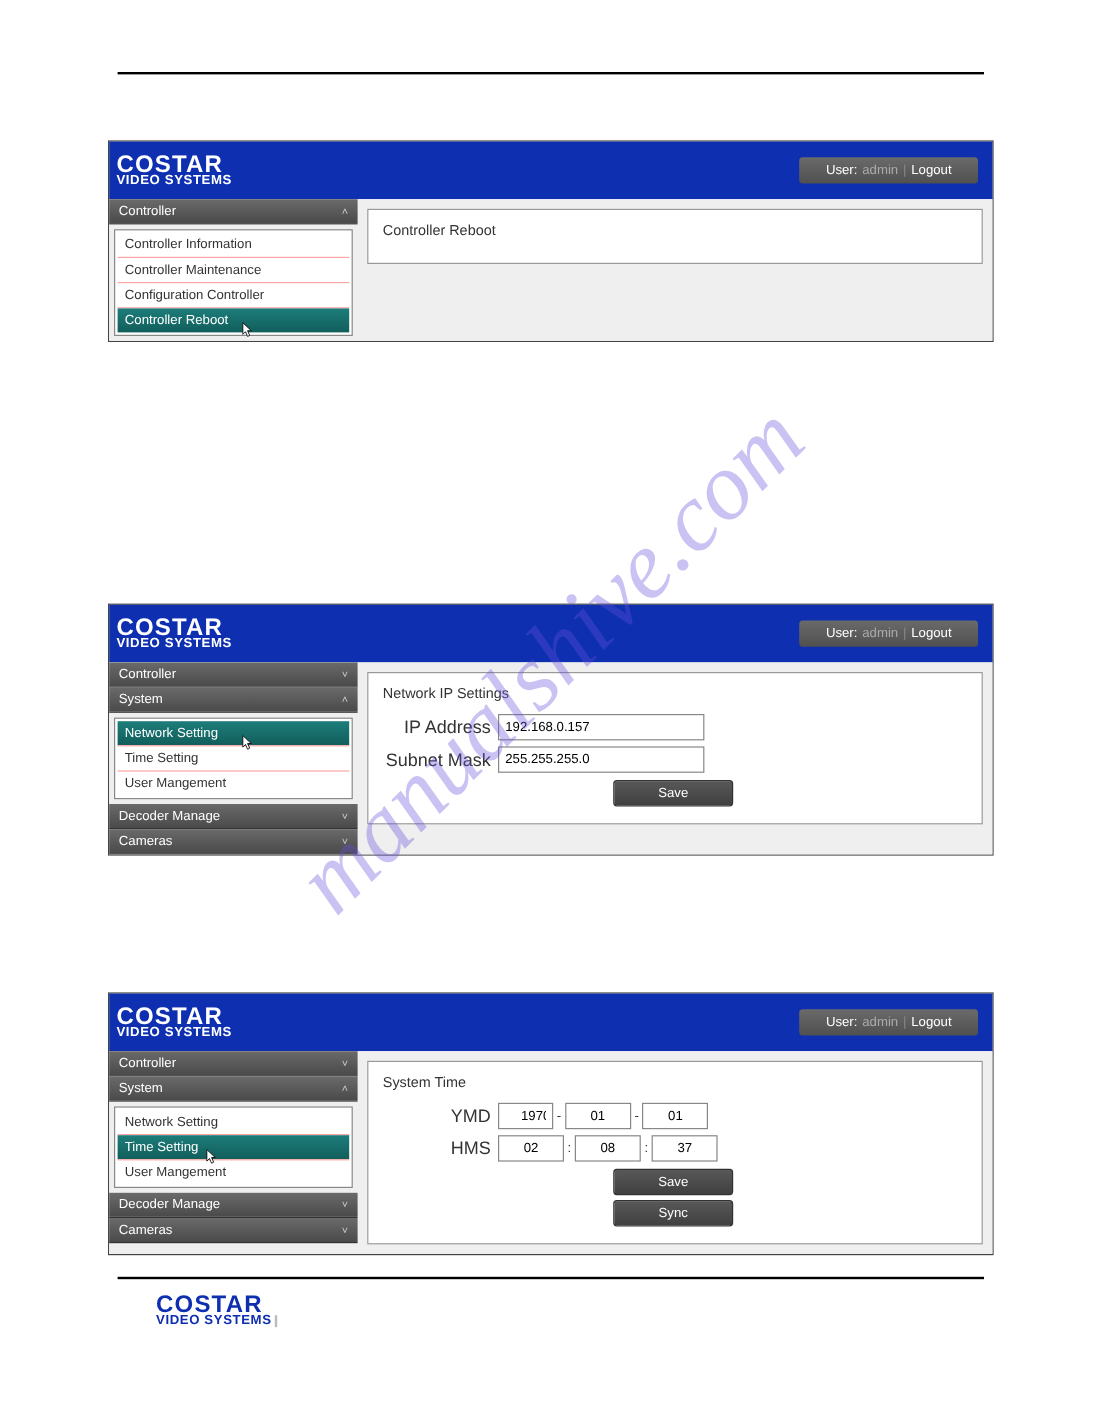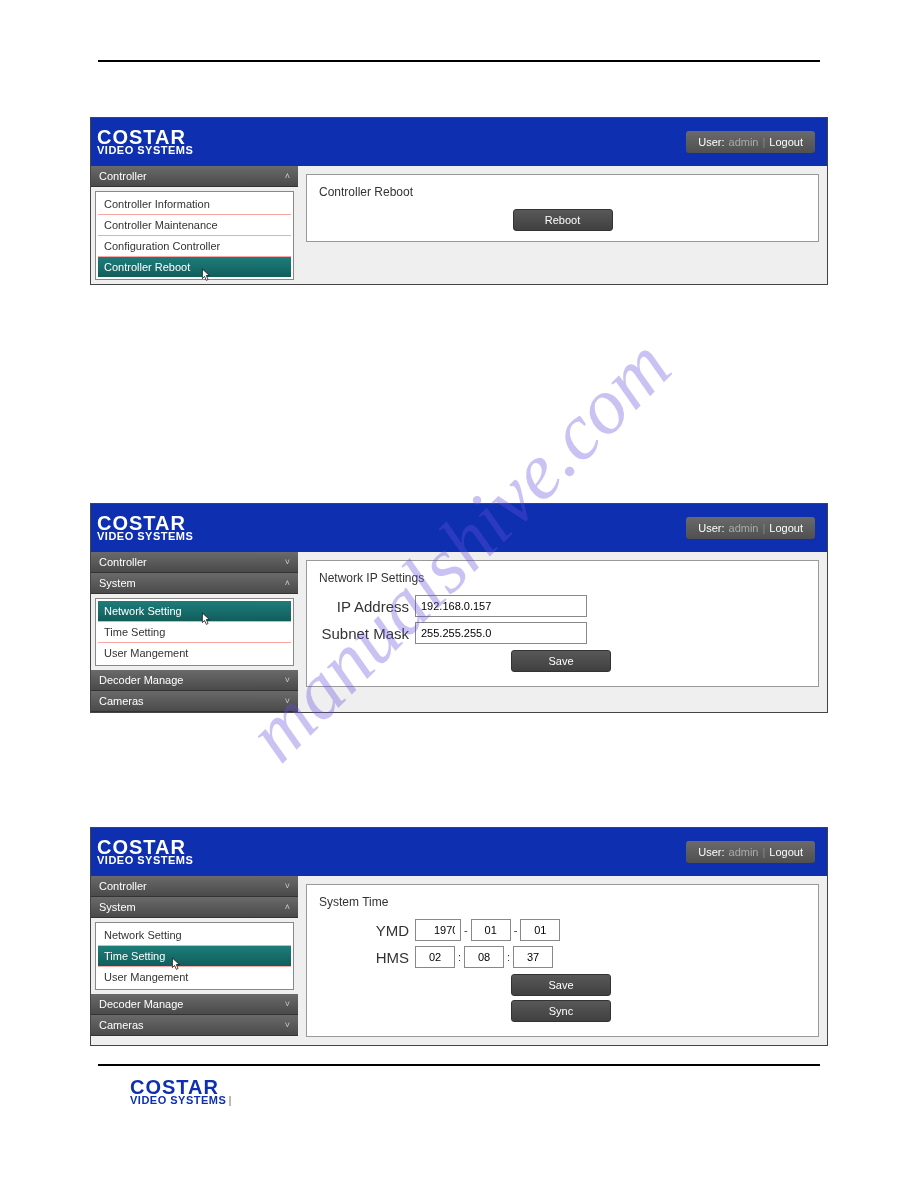--- a/index.html
+++ b/index.html
@@ -40,21 +40,21 @@
     padding: 0 12px 0 6px;
   }
   .logo { color:#fff; line-height:0.9; }
   .logo .l1 { font-size:20px; font-weight:900; letter-spacing:1px; }
   .logo .l2 { font-size:11px; font-weight:bold; letter-spacing:0.5px; }
   .acct {
     background: #555;
     background: linear-gradient(#6a6a6a,#505050);
     color:#fff;
     font-size:11px;
-    padding:5px 12px;
+    padding:5px 22px;
     border-radius:3px;
     display:flex; gap:4px; align-items:center;
   }
   .acct .uname { color:#aaa; }
   .acct .sep { color:#888; }
   .body-row { display:flex; background:#efefef;}
   .sidebar { width:207px; flex:0 0 207px; }
   .content { flex:1; padding:8px; }
   .content-box {
     background:#fff;
@@ -116,21 +116,21 @@
   .field-label { width:96px; text-align:right; font-size:15px; color:#333; padding-right:6px; flex:0 0 96px;}
   .field-input {
     border:1px solid #888;
     padding:3px 5px;
     font-size:11px;
     background:#fff;
     height:22px;
   }
   .w200 { width:172px; }
   .w50 { width:46px; text-align:center;padding-left:18px;}
-  .w40 { width:40px; text-align:center;}
+  .w40 { width:55px; text-align:center;}
   .dash { margin:0 3px; color:#333; }
   .btn-area { padding-left:192px; margin-top:6px; }
   .btn-area .btn-dark { margin-bottom:4px; }
   .gap-lg { height:200px; }
   .gap-md { height: 96px; }
   .bot-rule { border-top:2px solid #000; margin:8px 8px 12px; }
   .foot-logo { color:#0d2fb0; line-height:0.9; padding-left:40px; }
   .foot-logo .l1 { font-size:20px; font-weight:900; letter-spacing:1px;}
   .foot-logo .l2 { font-size:11px; font-weight:bold; letter-spacing:0.5px; border-right:2px solid #bbb; display:inline-block; padding-right:3px;}
 </style>
@@ -170,23 +170,20 @@
             <svg viewBox="0 0 16 18">
                 <path d="M5 1 L5 12 L7.5 9.5 L9.5 14 L11.5 13 L9.5 8.5 L13 8.5 Z" fill="#fff" stroke="#000" stroke-width="0.8"></path>
               </svg>
           </span>
         </div>
       </div>
     </div>
     <div class="content">
       <div class="content-box">
         <div class="section-title">Controller Reboot</div>
-        <div class="center">
-          <button class="btn-dark">Reboot</button>
-        </div>
       </div>
     </div>
   </div>
 </div>
 
 <div class="gap-lg"></div>
 
 <div class="panel">
   <div class="header-bar">
     <div class="logo">

